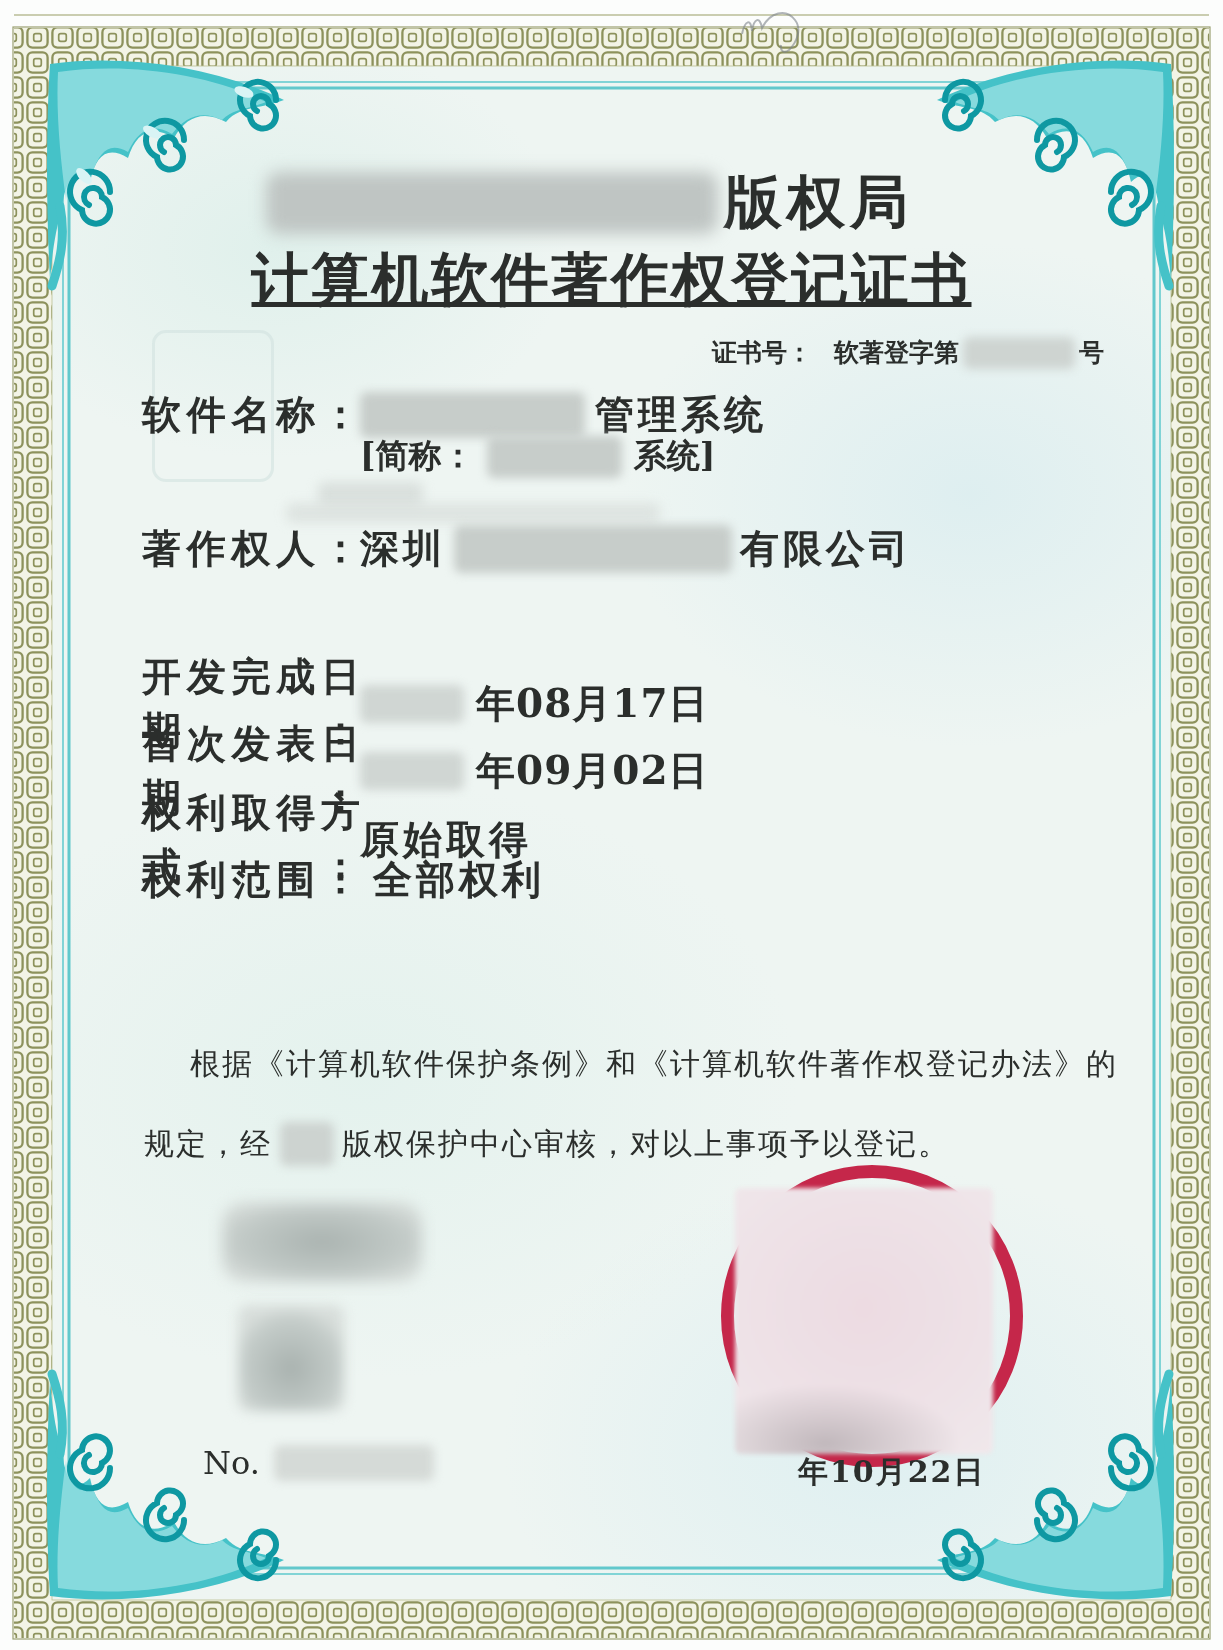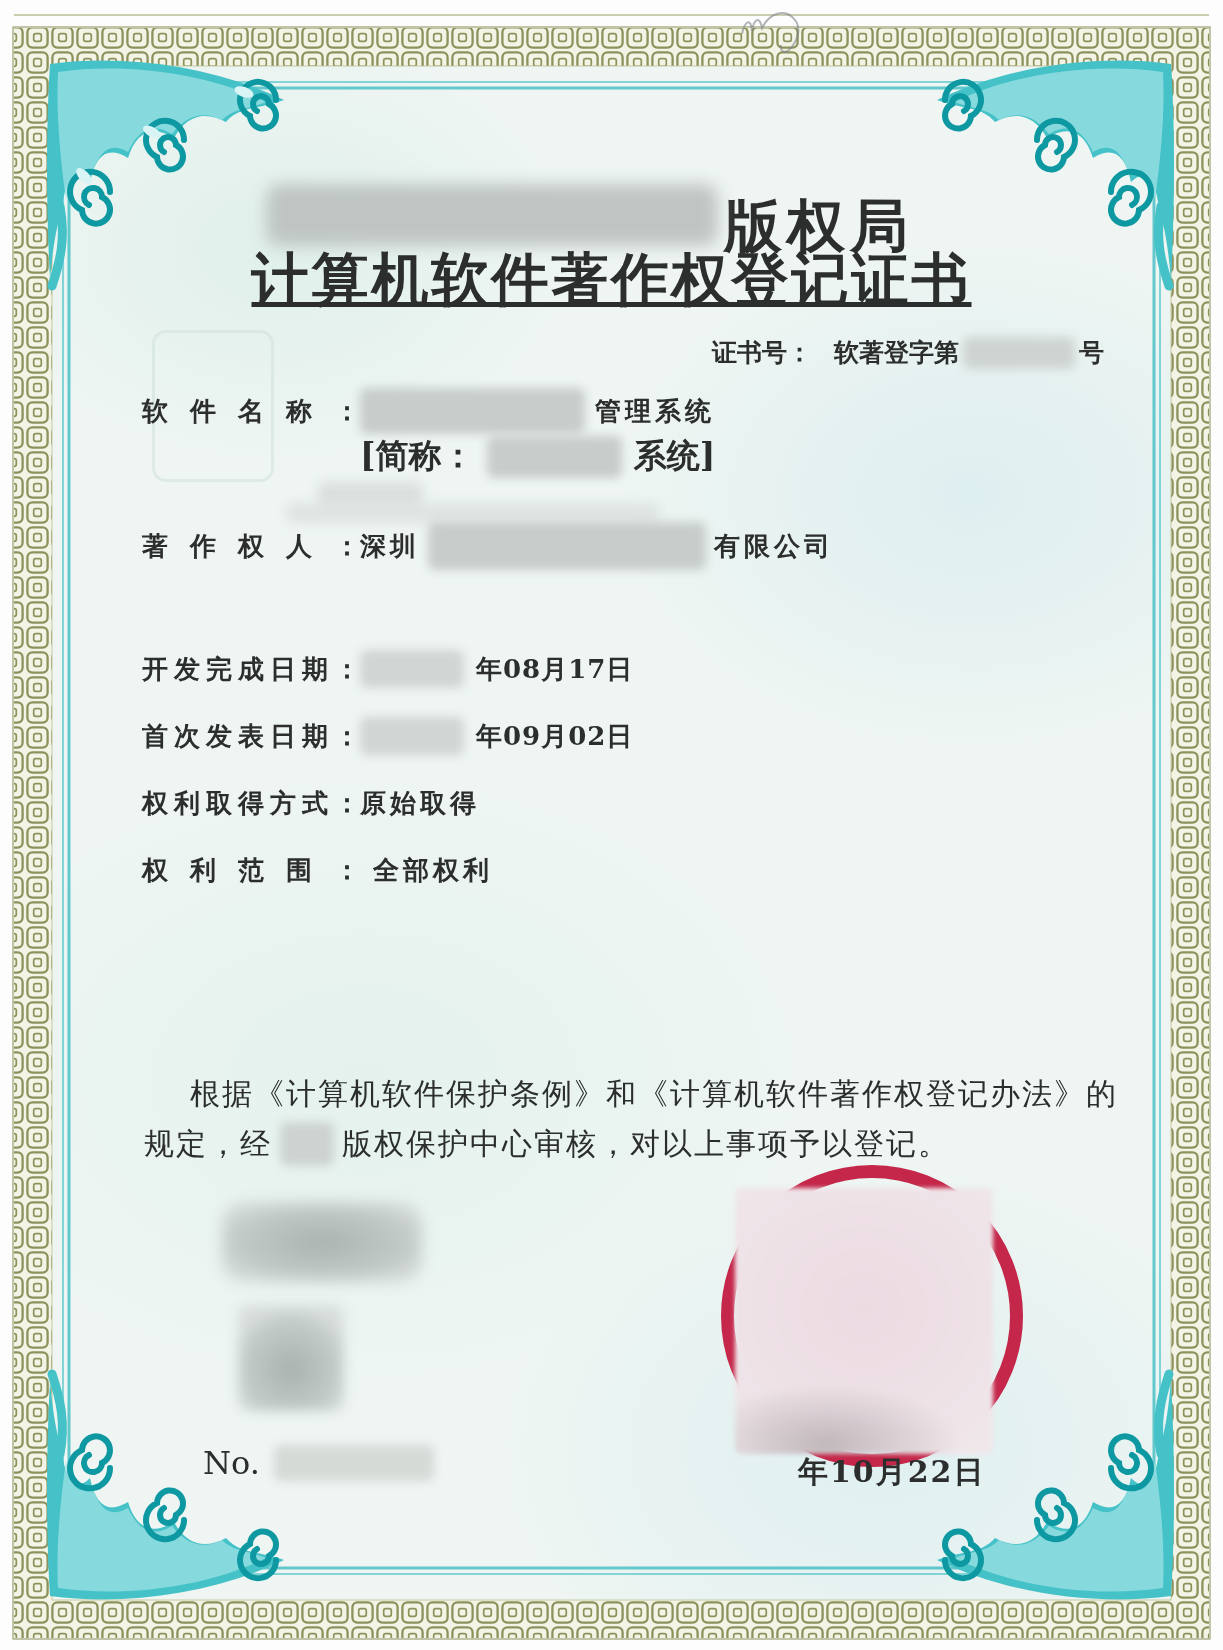--- a/index.html
+++ b/index.html
@@ -18,44 +18,44 @@
   .c-tr{right:46px;top:56px;transform:scaleX(-1);}
   .c-bl{left:44px;bottom:46px;transform:scaleY(-1);}
   .c-br{right:46px;bottom:46px;transform:scale(-1,-1);}
 
   .abs{position:absolute;z-index:5;}
   .rowflex{display:flex;align-items:center;}
   .rd{background:#c7cdca;border-radius:7px;filter:blur(5px);flex:none;}
 
   .bureau{left:266px;top:164px;}
   .bureau .rd{width:452px;height:62px;background:#bfc5c3;border-radius:14px;filter:blur(8px);}
-  .bureau-text{font-size:58px;font-weight:600;letter-spacing:5px;margin-left:6px;margin-top:24px;}
+  .bureau-text{font-size:58px;font-weight:600;letter-spacing:5px;margin-left:6px;}
 
   .title{left:50%;top:242px;transform:translateX(-50%);white-space:nowrap;
          font-size:57px;font-weight:700;letter-spacing:3px;z-index:5;position:absolute;margin:0;text-decoration:underline;}
 
   .certno{left:712px;top:336px;font-size:25px;font-weight:700;text-align:center;}
   .certno .lab{margin-right:22px;}
   .certno .rd{width:112px;height:32px;background:#ced4d1;margin:0 4px;}
 
-  .frow{left:142px;font-size:26px;font-weight:600;}
+  .frow{left:142px;font-size:39px;font-weight:600;}
   .flabel{width:218px;flex:none;text-align:justify;text-align-last:justify;}
   .fval{letter-spacing:4px;white-space:nowrap;}
   .fdate{letter-spacing:1px;white-space:nowrap;}
   .r-sw{top:388px;}   .r-sw .rd{width:225px;height:46px;margin-right:10px;}
   .r-short{left:360px;top:434px;font-size:33px;font-weight:600;}
   .r-short .rd{width:135px;height:42px;margin:0 12px;}
   .r-owner{top:522px;} .r-owner .rd{width:278px;height:48px;margin:0 8px;}
   .r-dev{top:650px;}  .r-pub{top:717px;}
   .r-dev .rd,.r-pub .rd{width:104px;height:38px;background:#d0d6d3;margin-right:12px;}
   .r-acq{top:786px;}  .r-scope{top:853px;gap:13px;}  .r-reg{top:921px;}
   .r-reg .rd{width:222px;height:36px;background:#ccd2cf;}
 
   .para{font-size:30px;font-weight:500;letter-spacing:2px;white-space:nowrap;}
-  .p1{left:190px;top:1074px;text-align:right;}
+  .p1{left:190px;top:1044px;text-align:right;}
   .p2{left:144px;top:1122px;}
   .p2 .rd{width:54px;height:44px;background:#cdd3d0;margin:0 8px;}
 
   .ghost{left:152px;top:330px;width:116px;height:146px;border:3px solid #cfe0de;
          border-radius:14px;opacity:.55;z-index:2;}
   .smallblur{left:318px;top:482px;width:105px;height:26px;background:#d3d9d6;
              filter:blur(6px);opacity:.75;border-radius:6px;z-index:4;}
   .ownertopblur{left:286px;top:503px;width:374px;height:20px;background:#dbe1de;
              filter:blur(6px);opacity:.85;border-radius:6px;z-index:4;}
   .bar1{left:222px;top:1202px;width:200px;height:80px;border-radius:22px;z-index:4;

